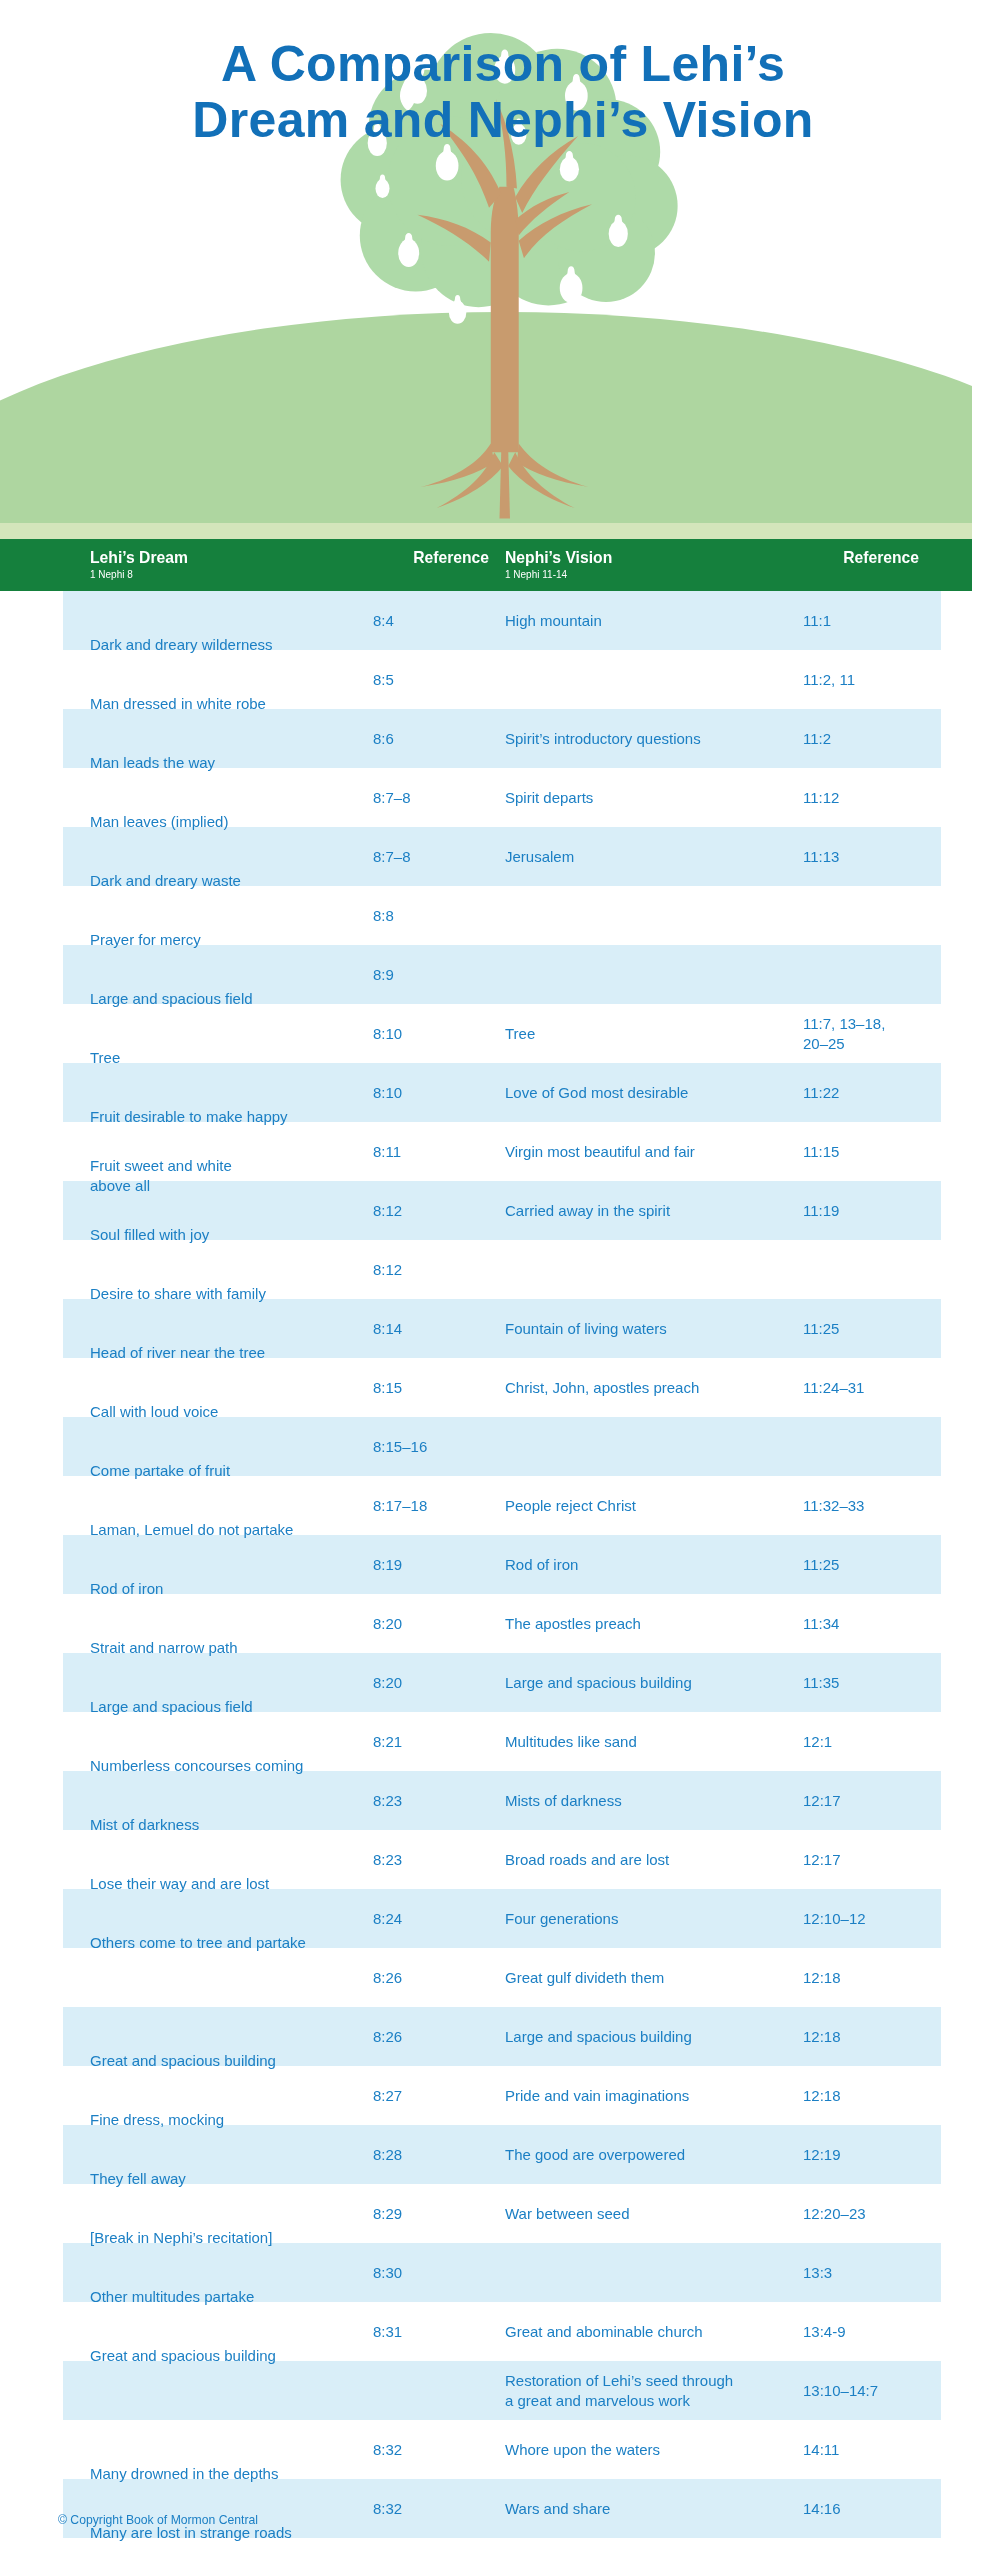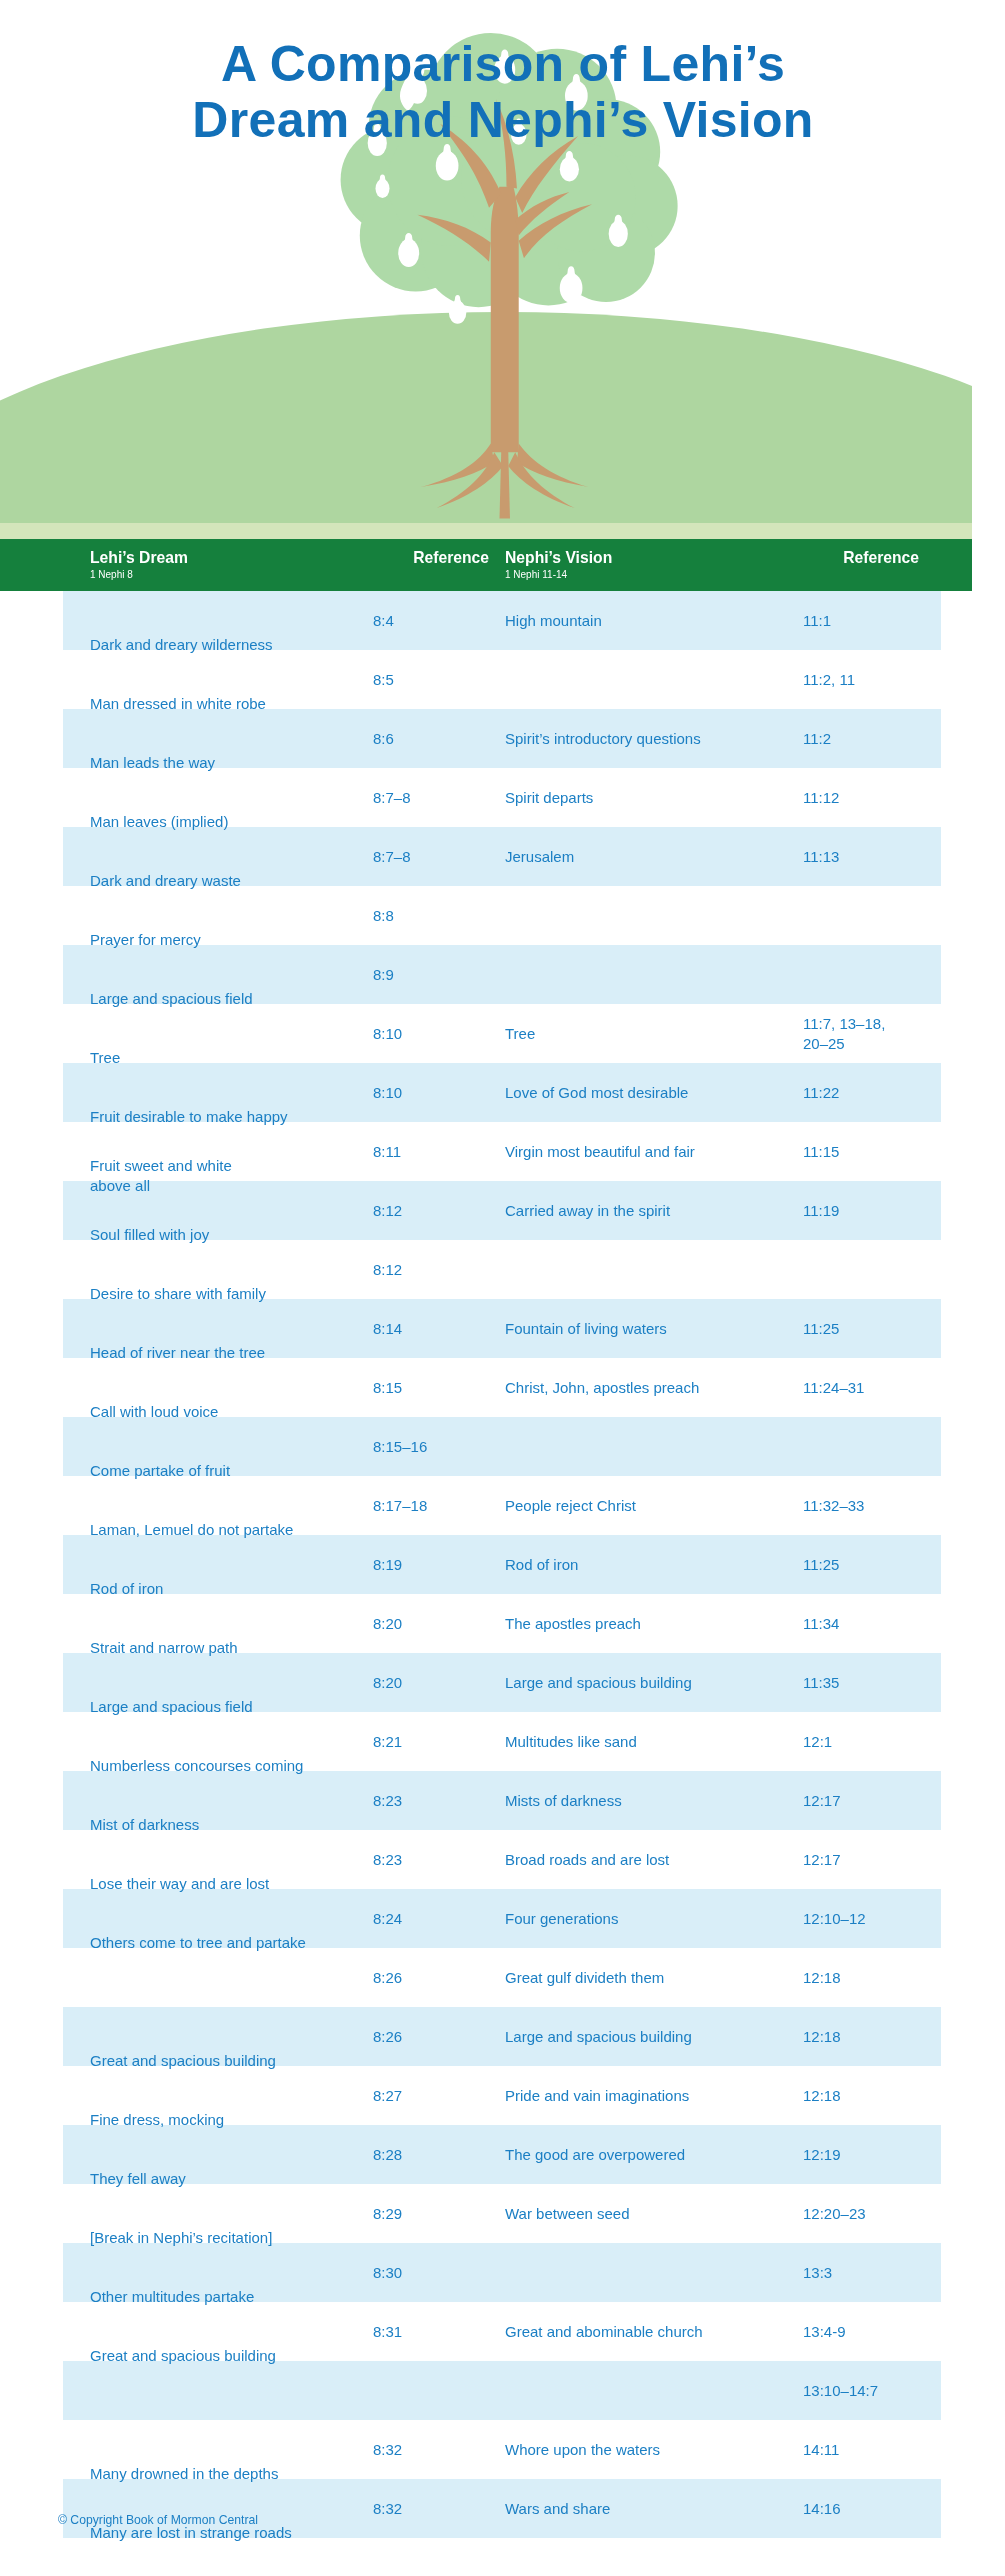--- a/index.html
+++ b/index.html
@@ -928,20 +928,26 @@
         <div class="cell c-lehi">
           <div>
             <span></span>
           </div>
         </div>
         <div class="cell c-ref1">
           <div>
             <span></span>
           </div>
         </div>
+        <div class="cell c-nephi">
+          <div>
+            <span>Restoration of Lehi’s seed through</span>
+            <span>a great and marvelous work</span>
+          </div>
+        </div>
         <div class="cell c-ref2">
           <div>
             <span>13:10–14:7</span>
           </div>
         </div>
       </div>
       <div class="row">
         <div class="band"></div>
         <div class="cell c-lehi">
           <div>

